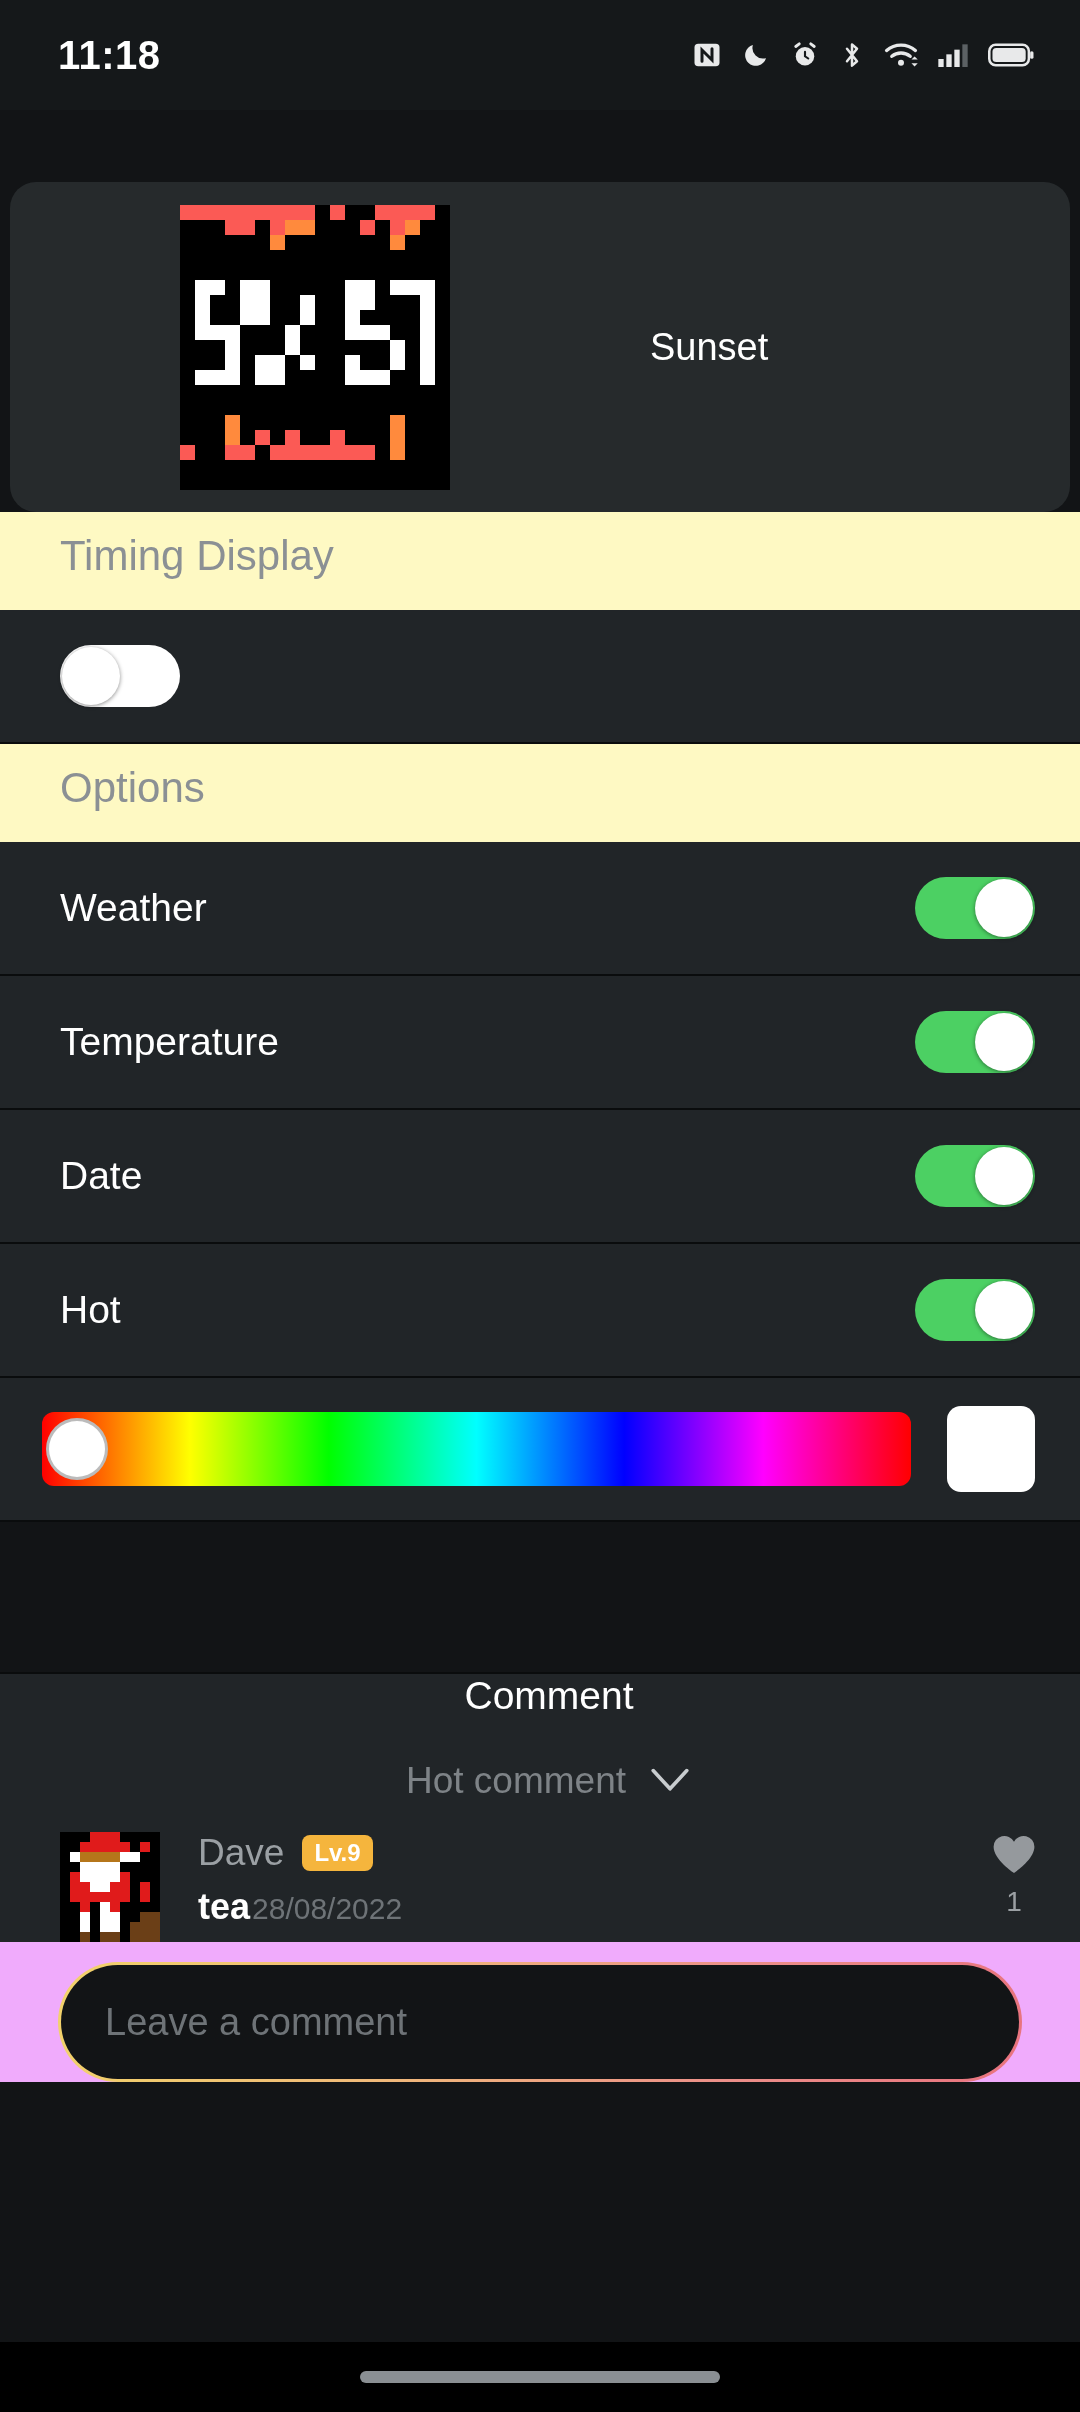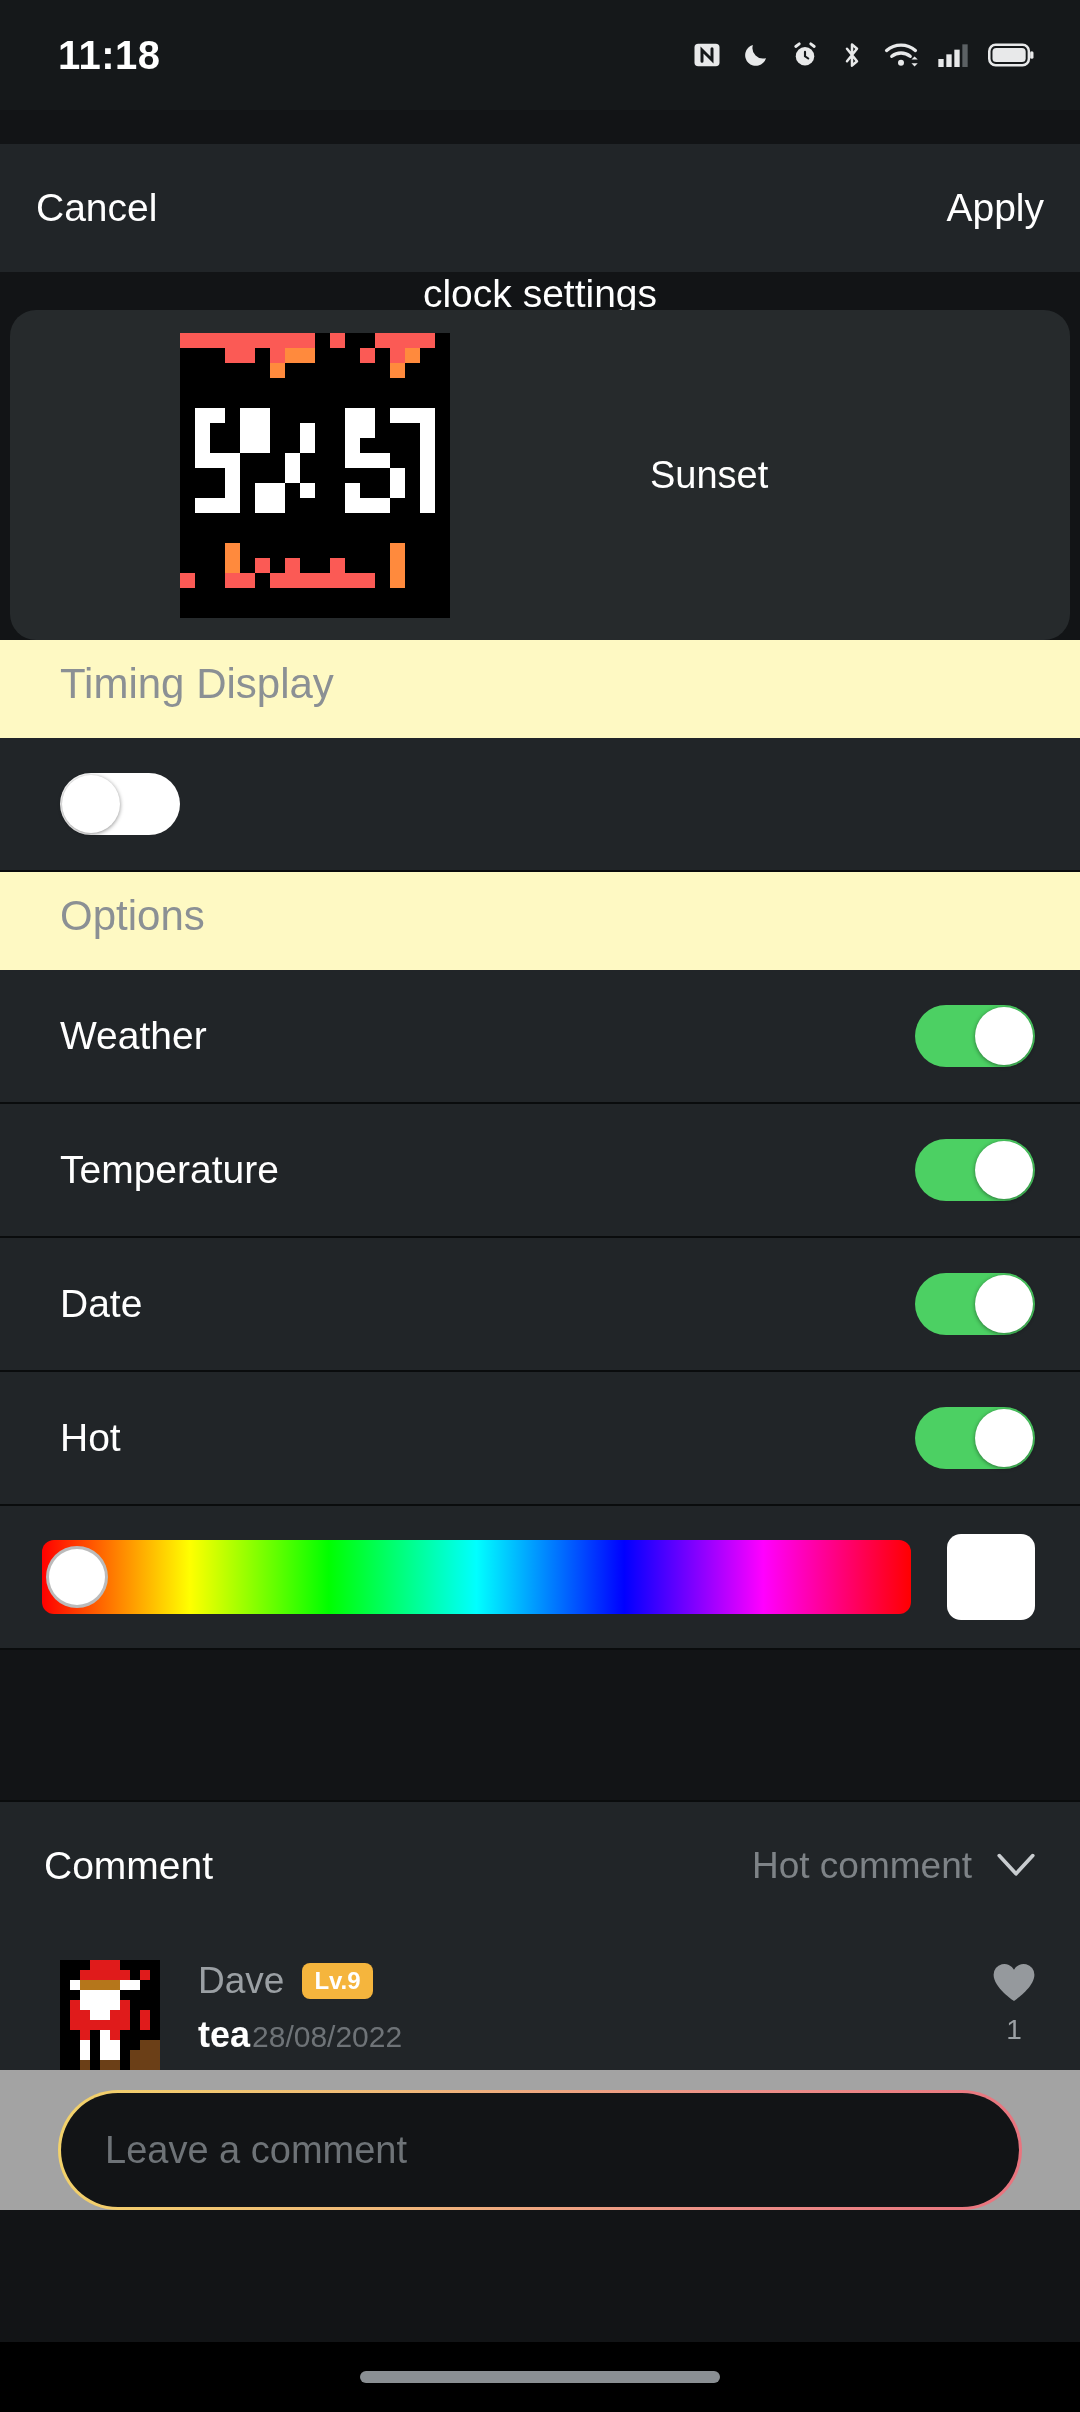--- a/index.html
+++ b/index.html
@@ -99,22 +99,23 @@
   }
   .swatch{
     width:88px; height:86px; background:#ffffff;
     border-radius:14px; margin-left:36px;
   }
 
   
   .comment-head{
     background:#212528; height:130px;
     display:flex; align-items:center; justify-content:space-between;
-    padding:0 42px 0 44px;
+    padding:0 42px 0 60px;
     border-top:2px solid #0a0c0d;
+    flex-direction:column;
   }
   .comment-title{ color:#ffffff; font-size:39px; }
   .hot-wrap{ display:flex; align-items:center; gap:22px; }
   .hot-label{ color:#7e8387; font-size:37px; }
 
   
   .comment-item{
     background:#212528; display:flex; padding:30px 42px 30px 60px;
     position:relative; height:140px;
   }
@@ -130,21 +131,21 @@
     background:#f5b53d; color:#ffffff; font-size:24px;
     padding:4px 12px; border-radius:8px; font-weight:bold;
   }
   .c-textline{ display:flex; align-items:baseline; gap:2px; margin-top:12px; }
   .c-text{ color:#ffffff; font-size:36px; font-weight:bold; }
   .c-date{ color:#6e7377; font-size:30px;text-align:right; }
   .like-col{ display:flex; flex-direction:column; align-items:center; gap:6px; }
   .like-count{ color:#9ba0a4; font-size:28px; }
 
   
-  .input-area{ background:#a3a3a3; padding:20px 58px 0 58px; }
+  .input-area{ background:#f0abfc; padding:20px 58px 0 58px; }
   .comment-input{
     height:120px; border-radius:62px; background:#121416;
     display:flex; align-items:center; padding:0 44px;
     border:3px solid transparent;
     background-image:linear-gradient(#121416,#121416),
       linear-gradient(100deg,#f2d26a 0%, #f0b97a 35%, #ec8f89 70%, #e8737e 100%);
     background-origin:border-box; background-clip:padding-box, border-box;
   }
   .input-placeholder{ color:#6e7377; font-size:38px; }
 
@@ -205,27 +206,20 @@
         <svg width="46" height="26" viewBox="0 0 36 20">
             <rect x="1" y="2" width="31" height="16" rx="5" fill="none" stroke="#e8e9ea" stroke-width="2"></rect>
             <rect x="3.5" y="4.5" width="26" height="11" rx="3" fill="#e8e9ea"></rect>
             <rect x="33" y="7" width="2.6" height="6" rx="1.3" fill="#e8e9ea"></rect>
           </svg>
       </span>
     </div>
   </div>
 
   <div class="gap" style="height:34px;"></div>
-  <div class="navwrap">
-    <div class="navbar">
-      <button class="nav-btn">Cancel</button>
-      <button class="nav-btn">Apply</button>
-    </div>
-    <div class="nav-title">clock settings</div>
-  </div>
 
   <div class="card-area">
     <div class="preview-card">
       <div class="clock-art" id="clock-art">
           <div class="px" style="background: rgb(251, 90, 85);"></div>
           <div class="px" style="background: rgb(251, 90, 85);"></div>
           <div class="px" style="background: rgb(251, 90, 85);"></div>
           <div class="px" style="background: rgb(251, 90, 85);"></div>
           <div class="px" style="background: rgb(251, 90, 85);"></div>
           <div class="px" style="background: rgb(251, 90, 85);"></div>

